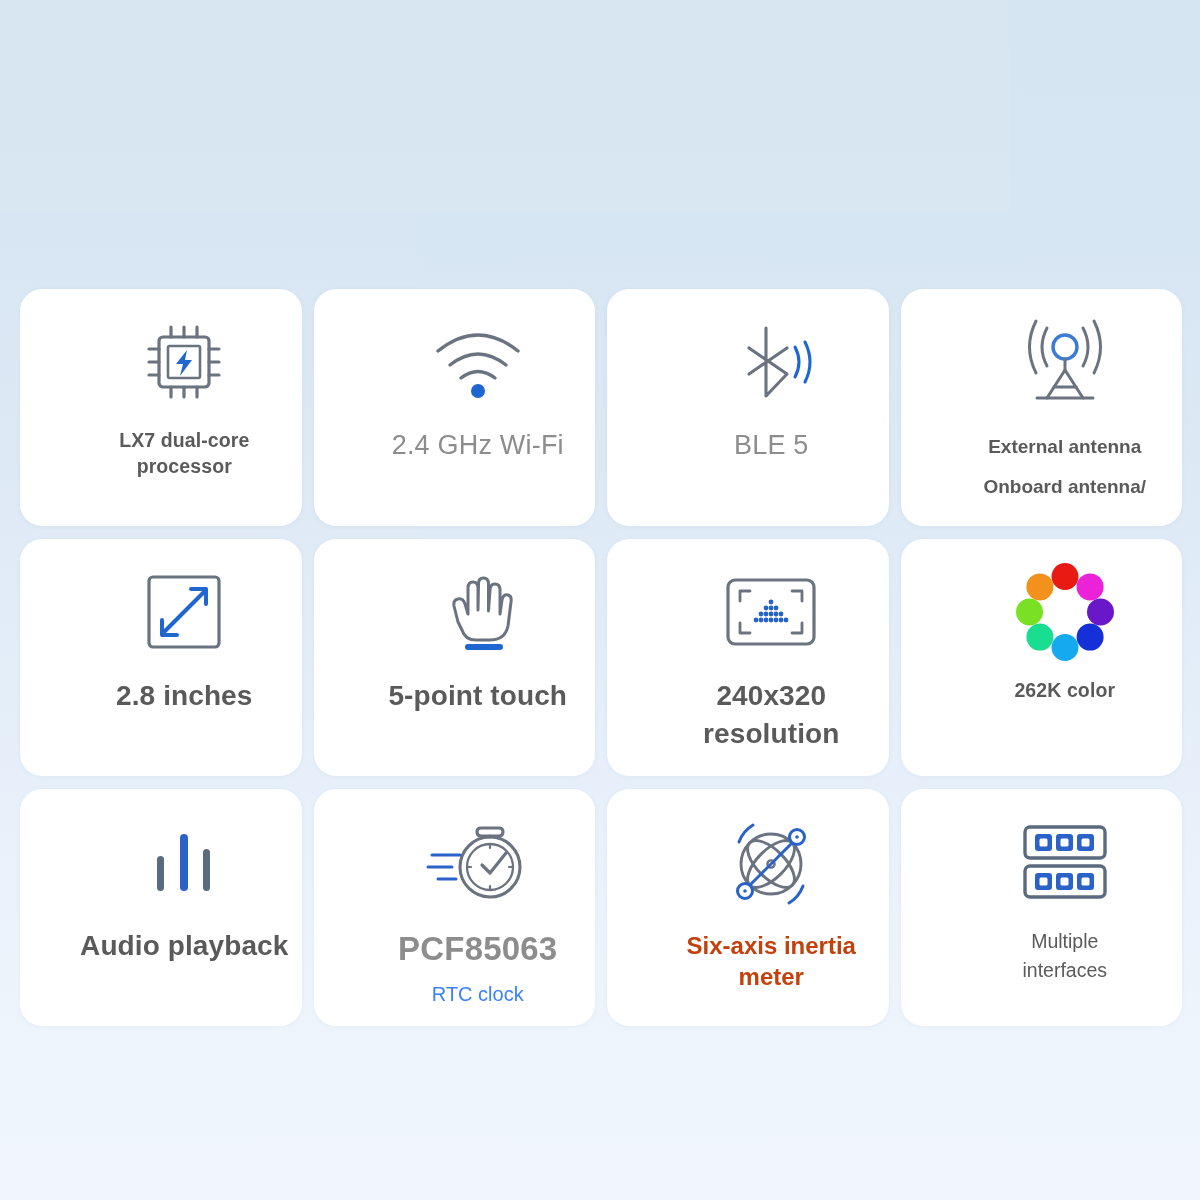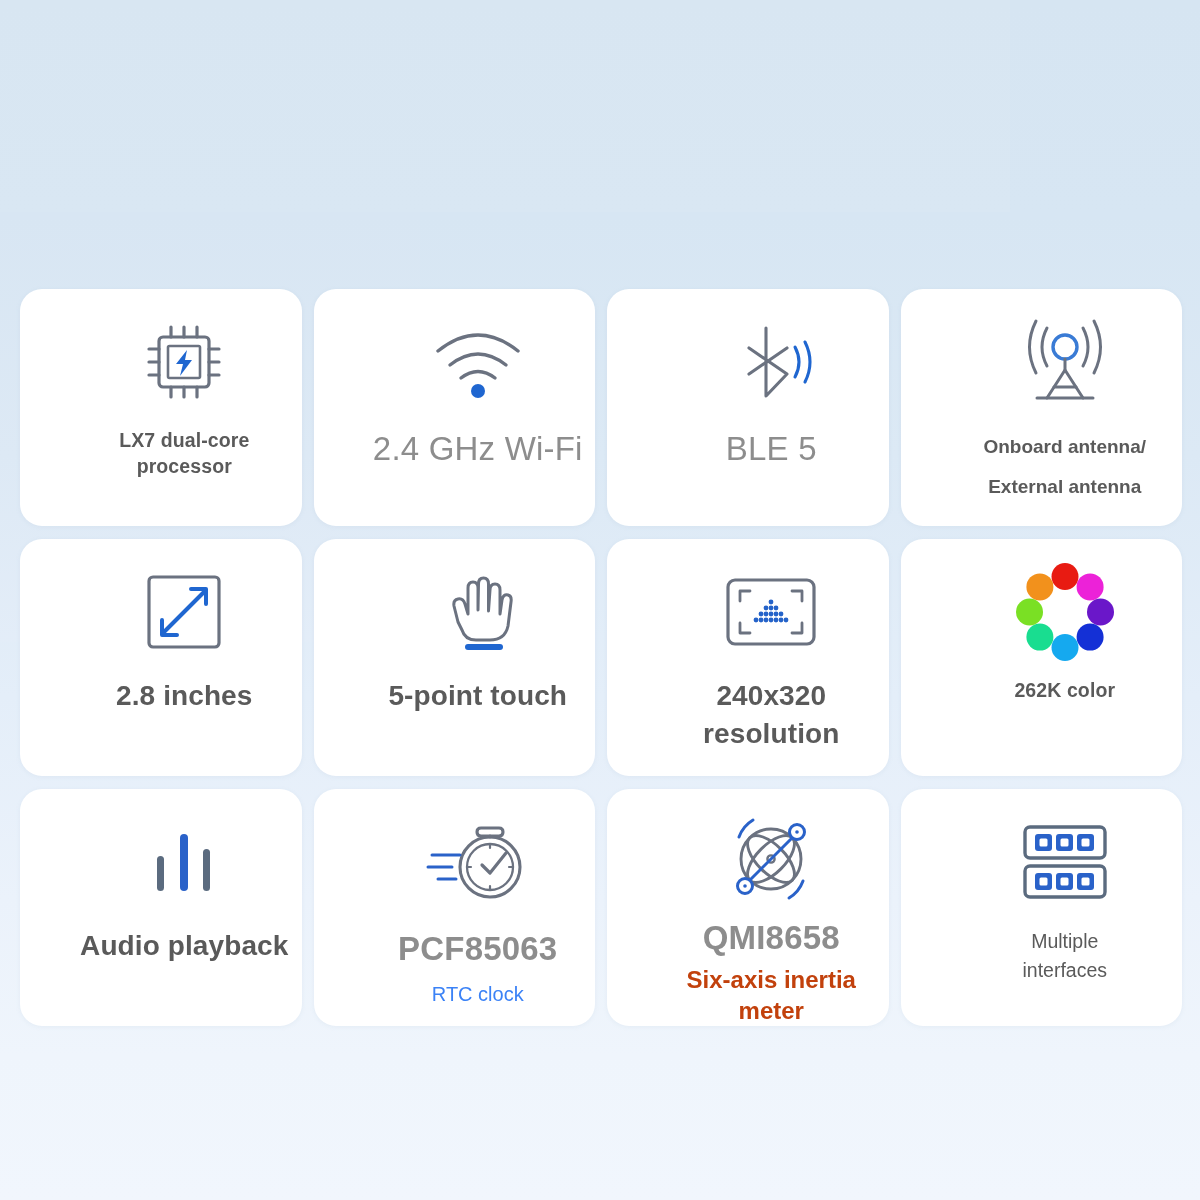--- a/index.html
+++ b/index.html
@@ -76,21 +76,21 @@
   }
 
   .lbl {
     text-align: center;
     color: #5a5a5a;
     line-height: 1.35;
   }
   .lbl-sm   { font-size: 19.5px; font-weight: 600; letter-spacing: .1px; }
   .lbl-md   { font-size: 28px;   font-weight: 600; letter-spacing: .1px; }
   .lbl-lg   { font-size: 33px;   font-weight: 700; color: #8d8d8d; letter-spacing: .2px; }
-  .lbl-lg2  { font-size: 33px;   font-weight: 400; color: #8d8d8d; letter-spacing: .2px; }
+  .lbl-lg2  { font-size: 27px;   font-weight: 400; color: #8d8d8d; letter-spacing: .2px; }
   .lbl-sub  { font-size: 20px;   font-weight: 400; color: #3b82f6; margin-top: 9px; }
   .lbl-sub2 { font-size: 24px;   font-weight: 600; color: #c2410c; margin-top: 3px; line-height: 1.3; }
   .lbl-two  { font-size: 19px;   font-weight: 600; color: #5a5a5a; line-height: 2.1; }
   .lbl-two2 { font-size: 19.5px; font-weight: 400; color: #5a5a5a; line-height: 1.5; }
   .ring { position: relative; width: 98px; height: 98px; }
 </style>
 </head>
 <body>
 
 <div class="bg-wash-a"></div>
@@ -171,22 +171,22 @@
         <circle cx="48" cy="31" r="12" fill="none" stroke="#3a7bd5" stroke-width="3.4"></circle>
         <g stroke="#6b7280" fill="none" stroke-width="3" stroke-linecap="round" stroke-linejoin="round">
           <line x1="48" y1="43" x2="48" y2="54"></line>
           <path d="M48 54 L30 82 M48 54 L66 82"></path>
           <line x1="37" y1="71" x2="59" y2="71"></line>
           <line x1="20" y1="82" x2="76" y2="82"></line>
         </g>
       </svg>
     </div>
     <div class="labels">
+      <div class="lbl lbl-two">External antenna</div>
       <div class="lbl lbl-two">Onboard antenna/</div>
-      <div class="lbl lbl-two">External antenna</div>
     </div>
   </div>
 
   <div class="card">
     <div class="icon-wrap">
       <svg width="86" height="86" viewBox="0 0 86 86">
         <rect x="8" y="8" width="70" height="70" rx="4" fill="none" stroke="#6b7280" stroke-width="3.2"></rect>
         <g stroke="#1f66d0" stroke-width="4" fill="none" stroke-linecap="round" stroke-linejoin="round">
           <line x1="22" y1="64" x2="64" y2="22"></line>
           <path d="M50 20 L65 20 L65 35"></path>
@@ -320,21 +320,20 @@
           <path d="M18 30 Q22 19 32 13"></path>
           <path d="M68 91 Q78 85 82 74"></path>
         </g>
         <circle cx="76" cy="25" r="7.5" fill="#ffffff" stroke="#2a62c9" stroke-width="3"></circle>
         <circle cx="24" cy="79" r="7.5" fill="#ffffff" stroke="#2a62c9" stroke-width="3"></circle>
         <circle cx="76" cy="25" r="1.8" fill="#2a62c9"></circle>
         <circle cx="24" cy="79" r="1.8" fill="#2a62c9"></circle>
       </svg>
     </div>
     <div class="labels">
-      <div class="lbl lbl-lg">QMI8658</div>
       <div class="lbl lbl-sub2">Six-axis inertia</div>
       <div class="lbl lbl-sub2" style="margin-top:0">meter</div>
     </div>
   </div>
 
   <div class="card">
     <div class="icon-wrap">
       <svg width="90" height="78" viewBox="0 0 90 78">
         <g stroke="#5b6b7f" fill="none" stroke-width="3.4">
           <rect x="5" y="4" width="80" height="31" rx="5"></rect>

